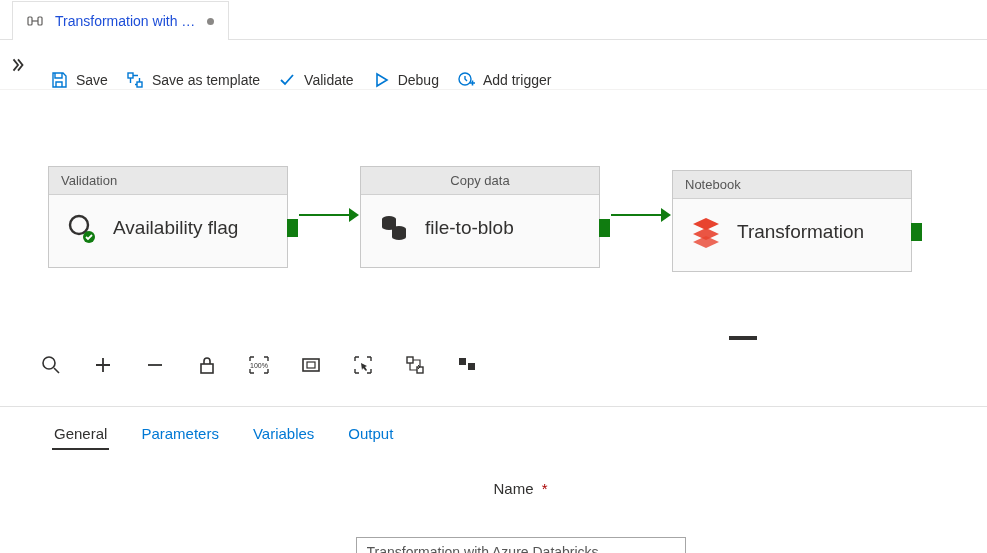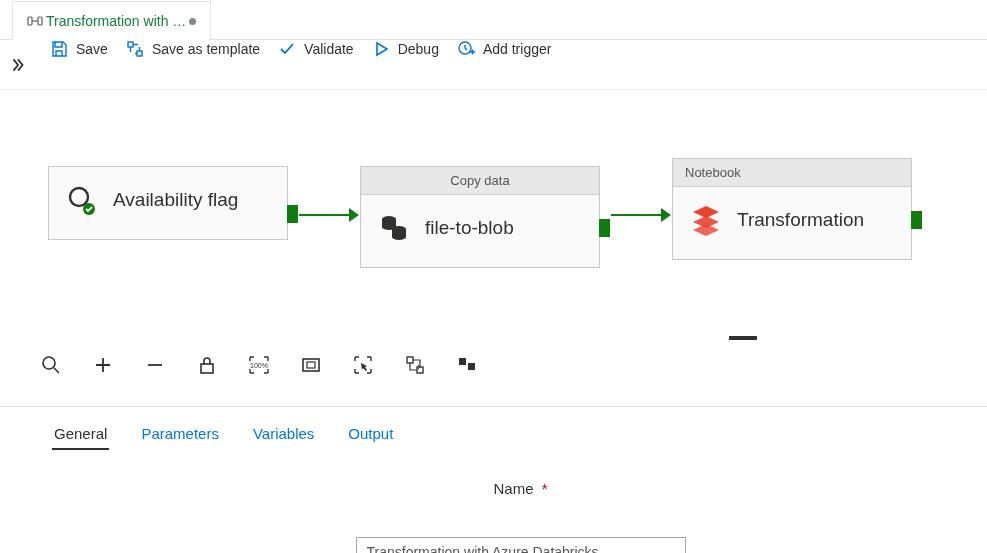--- a/index.html
+++ b/index.html
@@ -18,27 +18,27 @@
   .tabbar {
     height: 40px;
     border-bottom: 1px solid #e1e1e1;
     display: flex;
     align-items: stretch;
     padding-left: 12px;
   }
   .tab {
     display: flex;
     align-items: center;
-    gap: 3px;
+    gap: 12px;
     padding: 0 14px;
     border: 1px solid #e1e1e1;
     border-bottom: none;
     background: #fff;
     font-size: 14px;
-    color: #15803d;
+    color: #1d4ed8;
     cursor: pointer;
     position: relative;
     top: 1px;
   }
   .tab-icon { width: 16px; height: 16px; display:inline-flex; }
   .dirty-dot {
     width: 7px; height: 7px; border-radius: 50%;
     background: #8a8886;
     display: inline-block;
   }
@@ -52,21 +52,21 @@
     display: flex;
     align-items: center;
     justify-content: center;
     cursor: pointer;
   }
 
   
   .toolbar {
     height: 50px;
     display: flex;
-    align-items: flex-start;
+    align-items: flex-end;
     gap: 18px;
     padding-left: 50px;
     border-bottom: 1px solid #f3f2f1;
   }
   .tbtn {
     display: flex;
     align-items: center;
     gap: 8px;
     color: #323130;
     cursor: pointer;
@@ -253,20 +253,21 @@
           <path d="M13 12 h5 M15.5 9.5 v5" stroke="#0078d4" stroke-width="1.6"></path>
         </svg>
     </span>
     <span>Add trigger</span>
   </div>
 </div>
 
 <div class="canvas">
 
   <div class="activity" style="left:48px; top:76px;">
+    <div class="activity-header">Validation</div>
     <div class="activity-body">
       <span class="aicon">
         <svg viewBox="0 0 34 34" width="34" height="34">
           <circle cx="14" cy="14" r="9" fill="none" stroke="#323130" stroke-width="2.4"></circle>
           <path d="M21 21 l7 7" stroke="#323130" stroke-width="2.6"></path>
           <circle cx="24" cy="26" r="6" fill="#107c10"></circle>
           <path d="M21 26 l2 2 4-4" stroke="#fff" stroke-width="1.8" fill="none"></path>
         </svg>
       </span>
       <span class="atitle">Availability flag</span>
@@ -289,21 +290,21 @@
         </svg>
       </span>
       <span class="atitle">file-to-blob</span>
     </div>
     <div class="port"></div>
   </div>
 
   <div class="arrow-line" style="left:611px; width:50px; top:114px;"></div>
   <div class="arrow-head" style="left:661px; top:114px;"></div>
 
-  <div class="activity" style="left:672px; top:68px;">
+  <div class="activity" style="left:672px; top:80px;">
     <div class="activity-header">Notebook</div>
     <div class="activity-body">
       <span class="aicon">
         <svg viewBox="0 0 34 34" width="34" height="34">
           <path d="M17 3 L30 9 17 15 4 9 Z" fill="#e8432f"></path>
           <path d="M17 13 L30 19 17 25 4 19 Z" fill="#e8432f" opacity="0.9"></path>
           <path d="M17 21 L30 27 17 33 4 27 Z" fill="#e8432f" opacity="0.8"></path>
         </svg>
       </span>
       <span class="atitle">Transformation</span>

